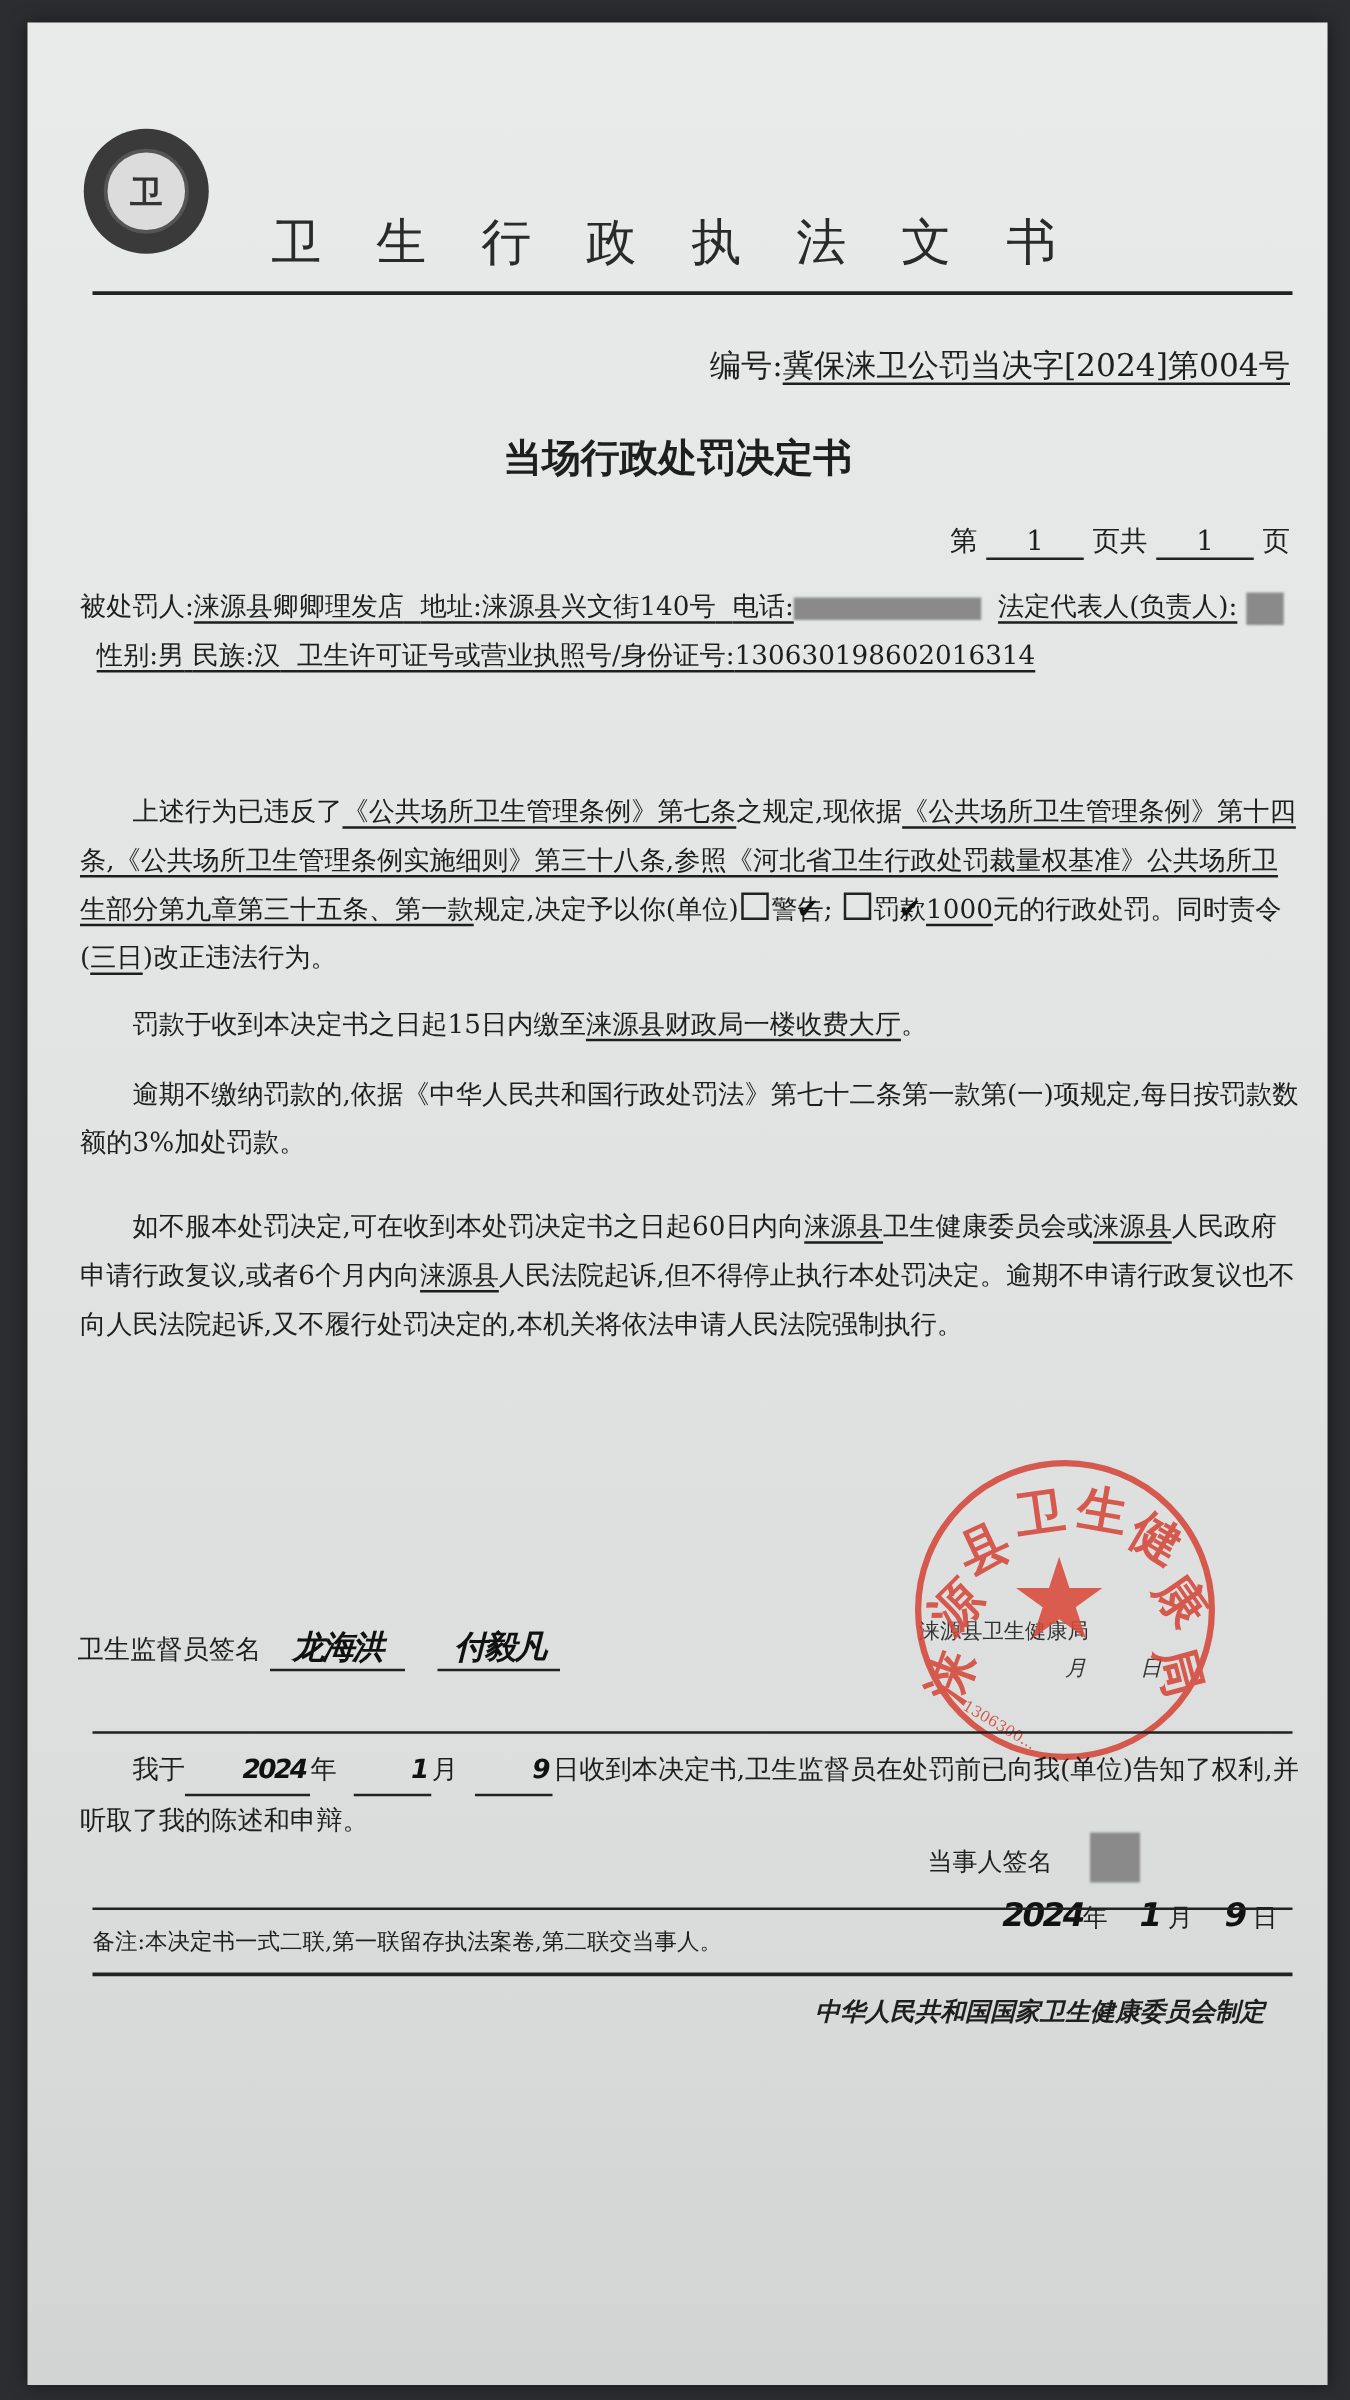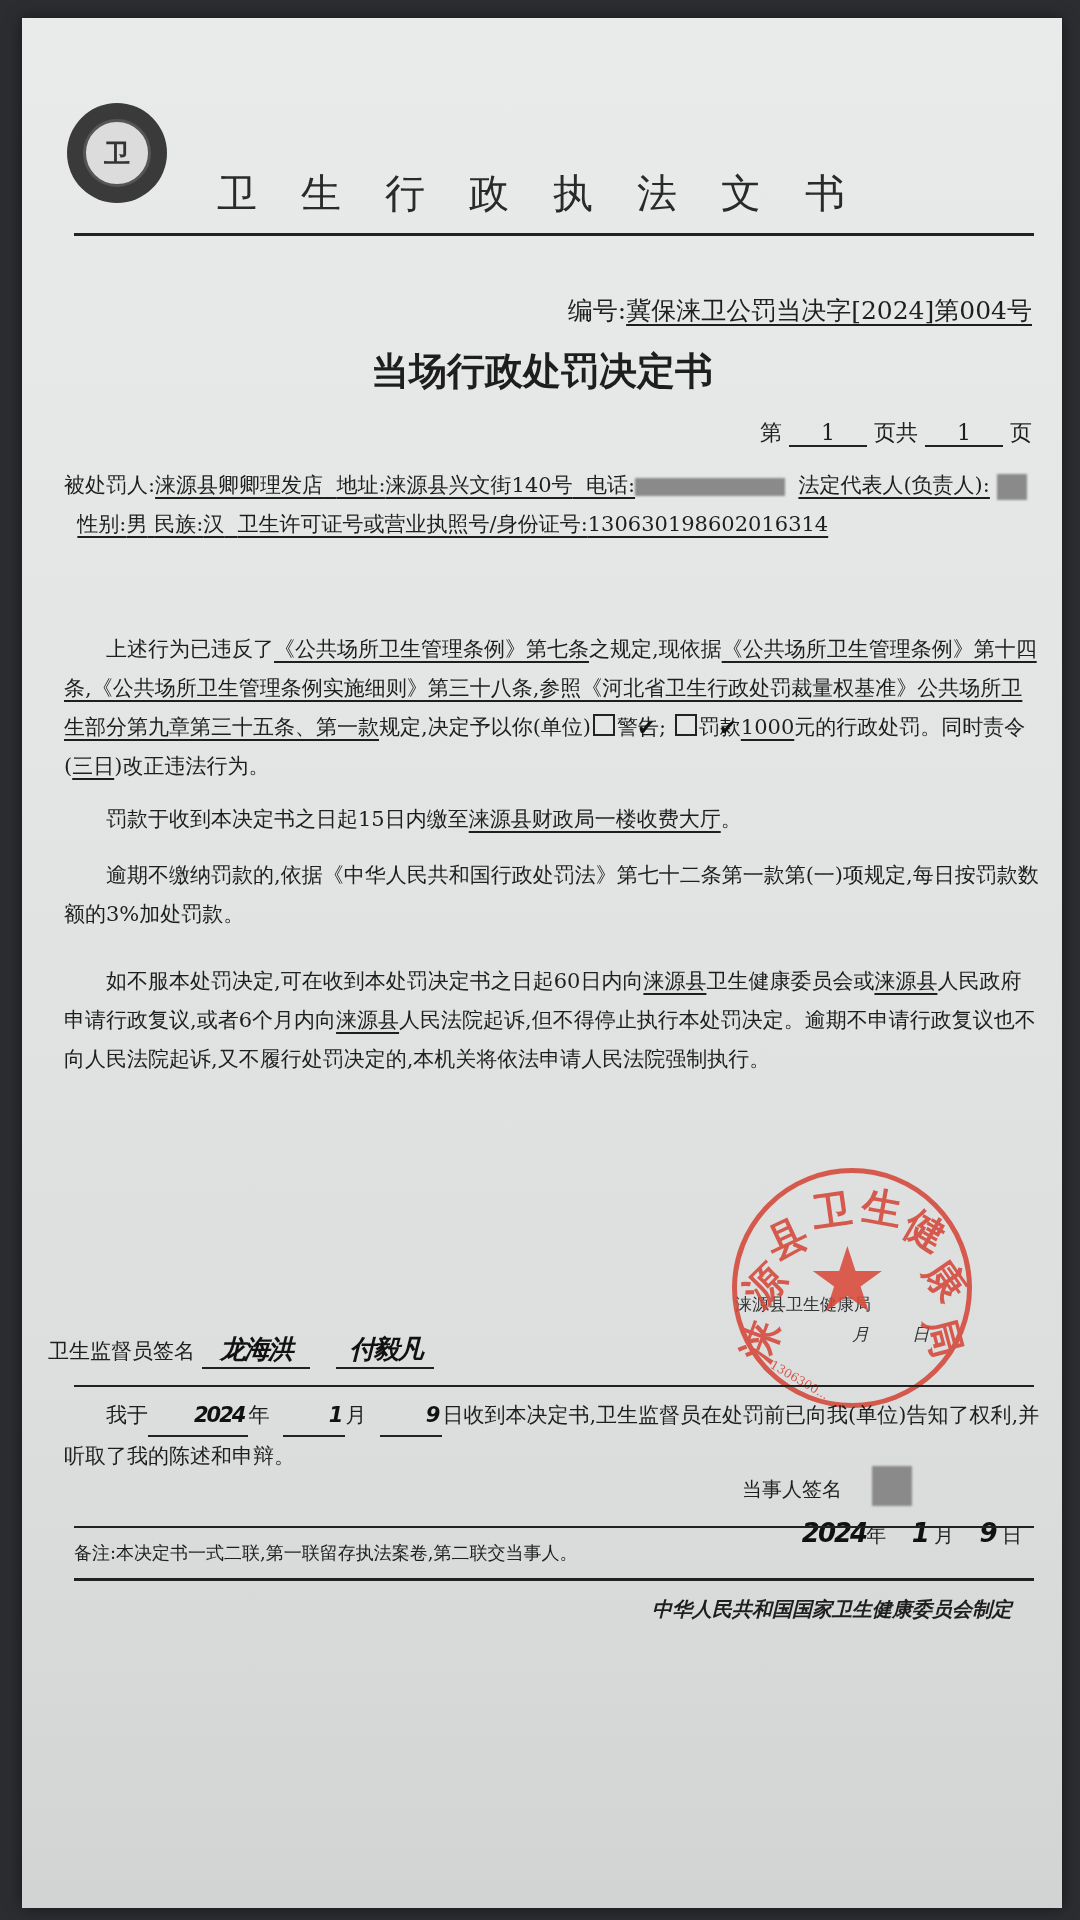--- a/index.html
+++ b/index.html
@@ -19,32 +19,32 @@
     left: 45px; top: 85px; width: 100px; height: 100px; border-radius: 50%;
     background: #3a3a3a; display: flex; align-items: center; justify-content: center;
   }
   .emblem-inner {
     width: 62px; height: 62px; border-radius: 50%; background: #dcdcdc;
     border: 3px solid #555; display: flex; align-items: center; justify-content: center;
     font-size: 26px; font-weight: bold; color: #333;
   }
   .header-title { left: 195px; top: 148px; font-size: 40px; letter-spacing: 44px; color: #2a2a2a; }
   .rule { left: 52px; width: 960px; height: 3px; background: #222; }
-  .serial { right: 30px; top: 276px; font-size: 25px; }
+  .serial { right: 30px; top: 258px; font-size: 25px; }
   .serial .val { text-decoration: underline; text-underline-offset: 5px; }
-  .doc-title { left: 0; width: 1040px; text-align: center; top: 328px; font-size: 38px; font-weight: bold; font-family: "DejaVu Sans", "Liberation Sans", sans-serif; }
+  .doc-title { left: 0; width: 1040px; text-align: center; top: 328px; font-size: 31px; font-weight: bold; font-family: "DejaVu Sans", "Liberation Sans", sans-serif; }
   .pages { right: 30px; top: 400px; font-size: 22px; }
   .uline { display: inline-block; border-bottom: 2px solid #222; text-align: center; min-width: 70px; padding: 0 4px; }
   .body-text { left: 42px; width: 976px; font-size: 21px; line-height: 39px; }
   .u { text-decoration: underline; text-underline-offset: 5px; text-decoration-thickness: 2px; }
   .indent { text-indent: 42px; }
   .redact { display: inline-block; background: #8a8a8a; height: 18px; vertical-align: middle; filter: blur(1px); }
   .check { display: inline-block; width: 18px; height: 18px; border: 2px solid #222; position: relative; vertical-align: -2px; margin: 0 2px; }
   .check::after { content: "✔"; position: absolute; left: 0; top: -8px; font-size: 22px; color: #111; }
-  .sig-label { left: 26px; top: 1282px; font-size: 21px; margin-top: 32px; }
+  .sig-label { left: 40px; top: 1282px; font-size: 21px; }
   .hand { font-family: "DejaVu Sans", sans-serif; font-style: italic; font-weight: bold; color: #111; letter-spacing: -2px; }
   .stamp {
     left: 710px; top: 1150px; width: 230px; height: 230px; border-radius: 50%;
     border: 5px solid #d4473a; color: #d4473a; opacity: 0.88;
   }
   .stamp-star { position: absolute; left: 70px; top: 62px; font-size: 90px; line-height: 90px; color: #d94a3c; }
   .stamp-ring { position: absolute; inset: 0; font-size: 40px; font-weight: bold; font-family: "DejaVu Serif", serif; }
   .stamp-ring span { position: absolute; }
   .stamp-code { position: absolute; left: 30px; top: 200px; font-size: 12px; transform: rotate(30deg); }
   .agency-line { left: 713px; top: 1275px; font-size: 17px; color: #333; }

